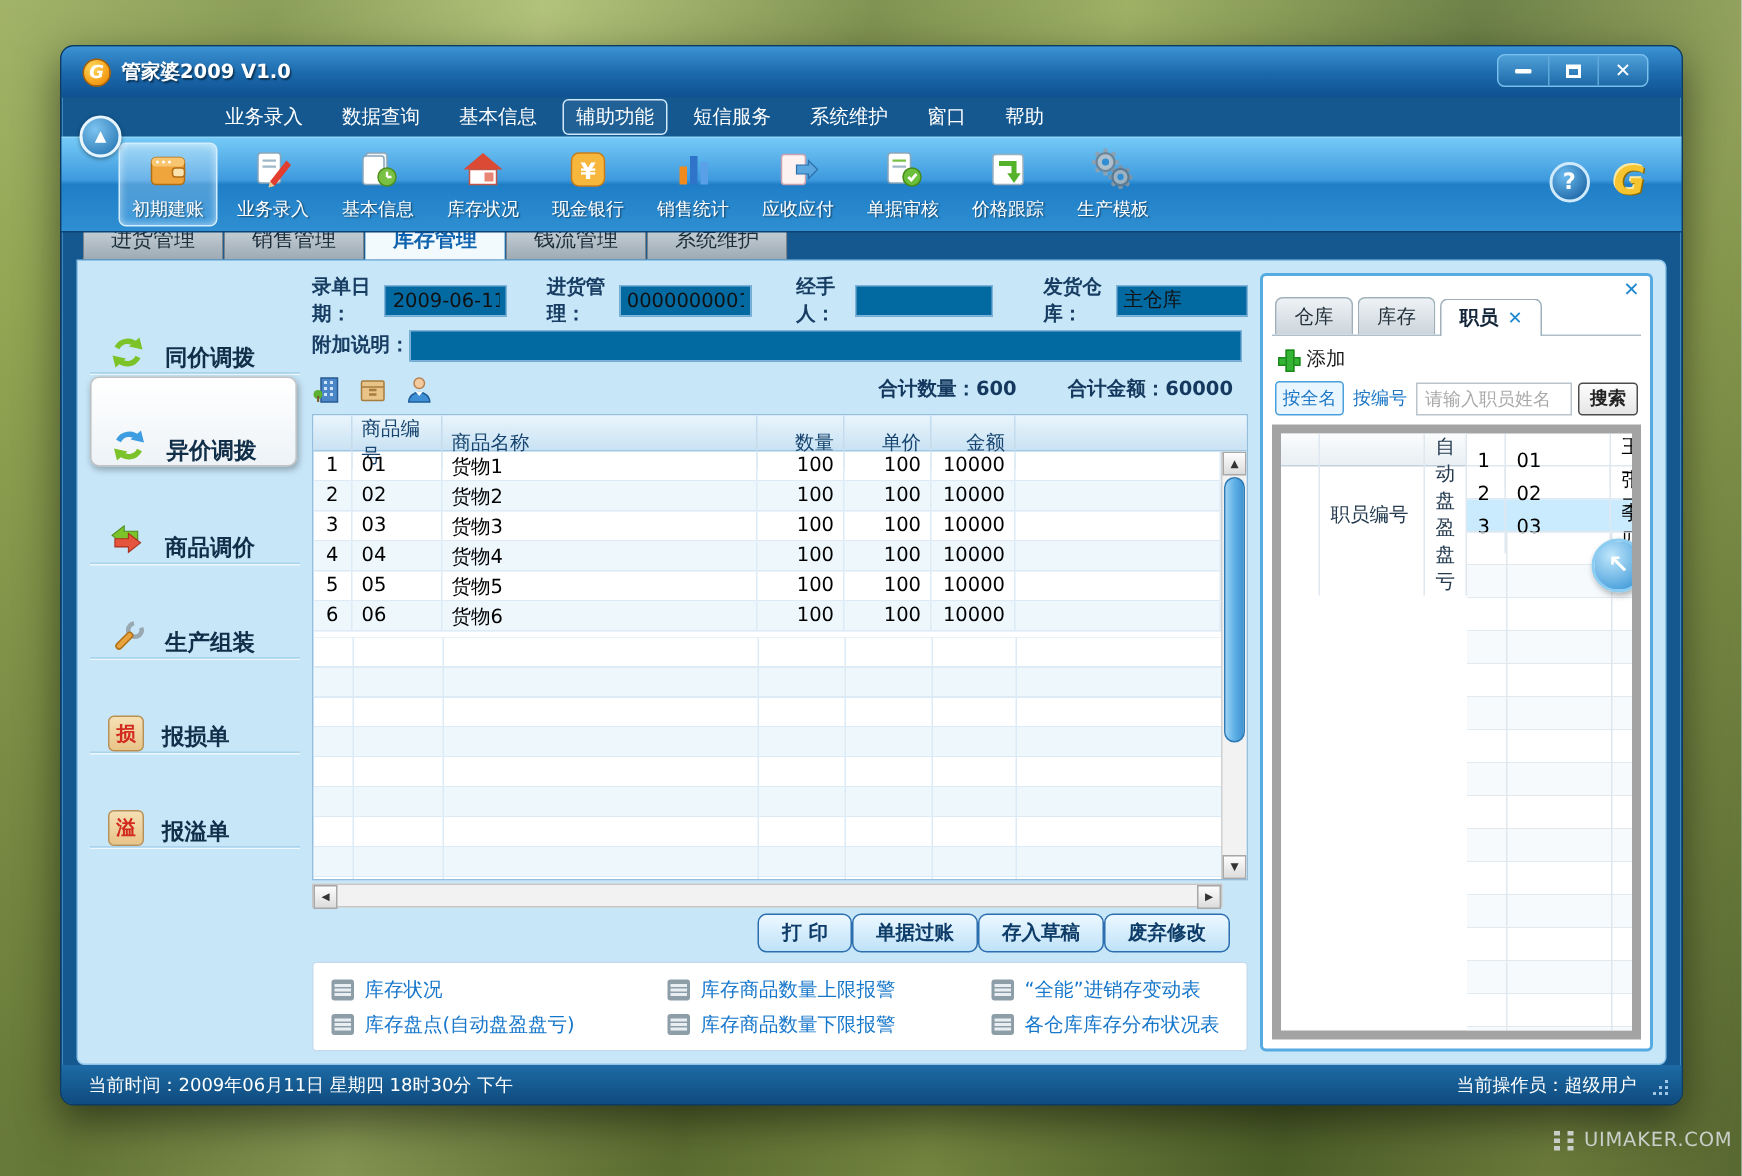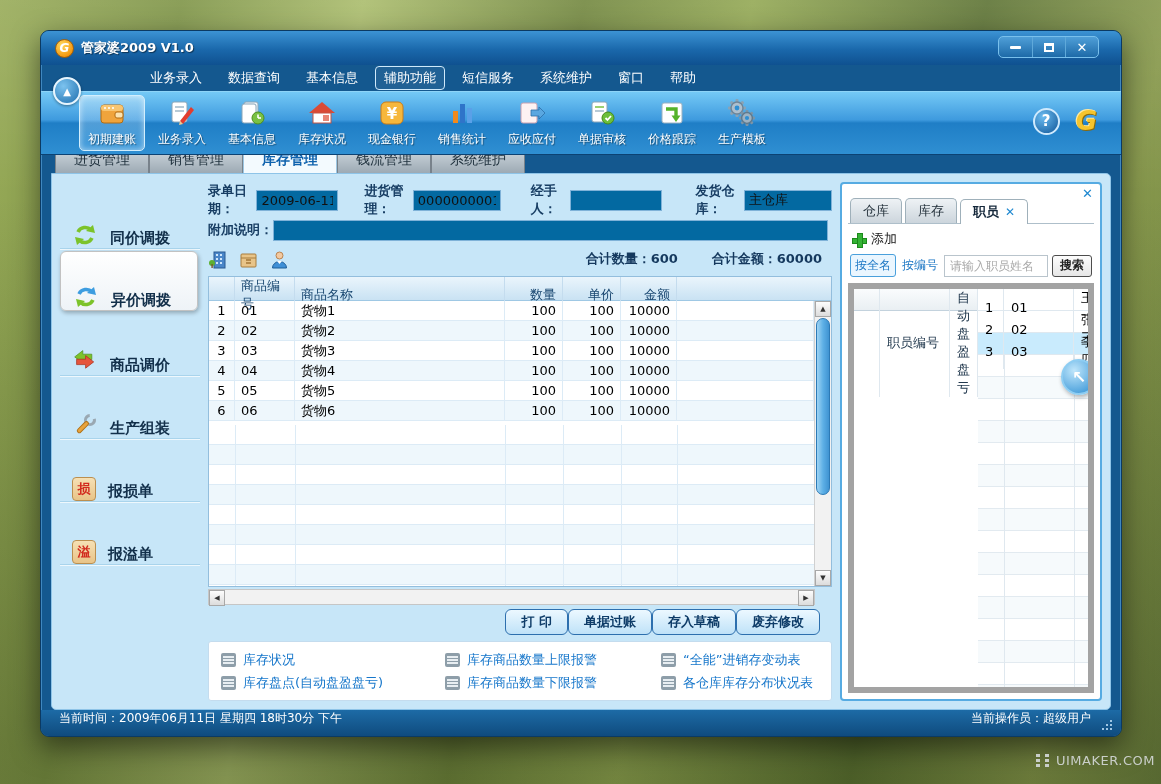--- a/index.html
+++ b/index.html
@@ -167,21 +167,21 @@
     background-size:1px 100%, 1px 100%, 100% 100%, 100% 100%;
     background-repeat:no-repeat, no-repeat, repeat, repeat; }
   .svscroll { position:absolute; right:0; top:0; bottom:0; width:17px; background:#f4f4f4; border-left:1px solid #d5d5d5;
     display:flex; flex-direction:column; justify-content:space-between; }
   .cursor-badge { position:absolute; right:22px; top:70px; width:36px; height:36px; border-radius:50%;
     background:radial-gradient(circle at 35% 30%, #bfe6fb, #4fa3dd 75%, #2e7fbc);
     border:2px solid #8ecdf2; box-shadow:1px 2px 4px rgba(0,0,0,.3);
     display:flex; align-items:center; justify-content:center; color:#fff; font-size:17px; font-weight:bold; }
   
   .statusbar { height:26px; background:linear-gradient(#1d6ba6,#0f4b7e); border-radius:0 0 8px 8px;
-    display:flex; align-items:flex-start; justify-content:space-between; padding:0 30px 0 18px; position:relative; }
+    display:flex; align-items:center; justify-content:space-between; padding:0 30px 0 18px; position:relative; }
   .status-text { color:#fff; font-size:12px; }
   .grip { position:absolute; right:7px; bottom:6px; width:12px; height:12px; }
   .grip::before { content:""; position:absolute; left:0; bottom:0; width:2px; height:2px; background:#9fc6e4;
     box-shadow:4px 0 #9fc6e4, 8px 0 #9fc6e4, 4px -4px #9fc6e4, 8px -4px #9fc6e4, 8px -8px #9fc6e4; }
   
   .watermark { position:absolute; left:1036px; top:753px; display:flex; align-items:center; gap:6px;
     color:#c9cec9; font-size:13px; letter-spacing:.5px; }
   .wm-icon { width:14px; height:13px; position:relative; }
   .wm-icon::before { content:""; position:absolute; left:0; top:0; width:4px; height:3px; background:#c9cec9;
     box-shadow:0 5px 0 #c9cec9, 0 10px 0 #c9cec9, 9px 0 0 #c9cec9, 9px 5px 0 #c9cec9, 9px 10px 0 #c9cec9; }

